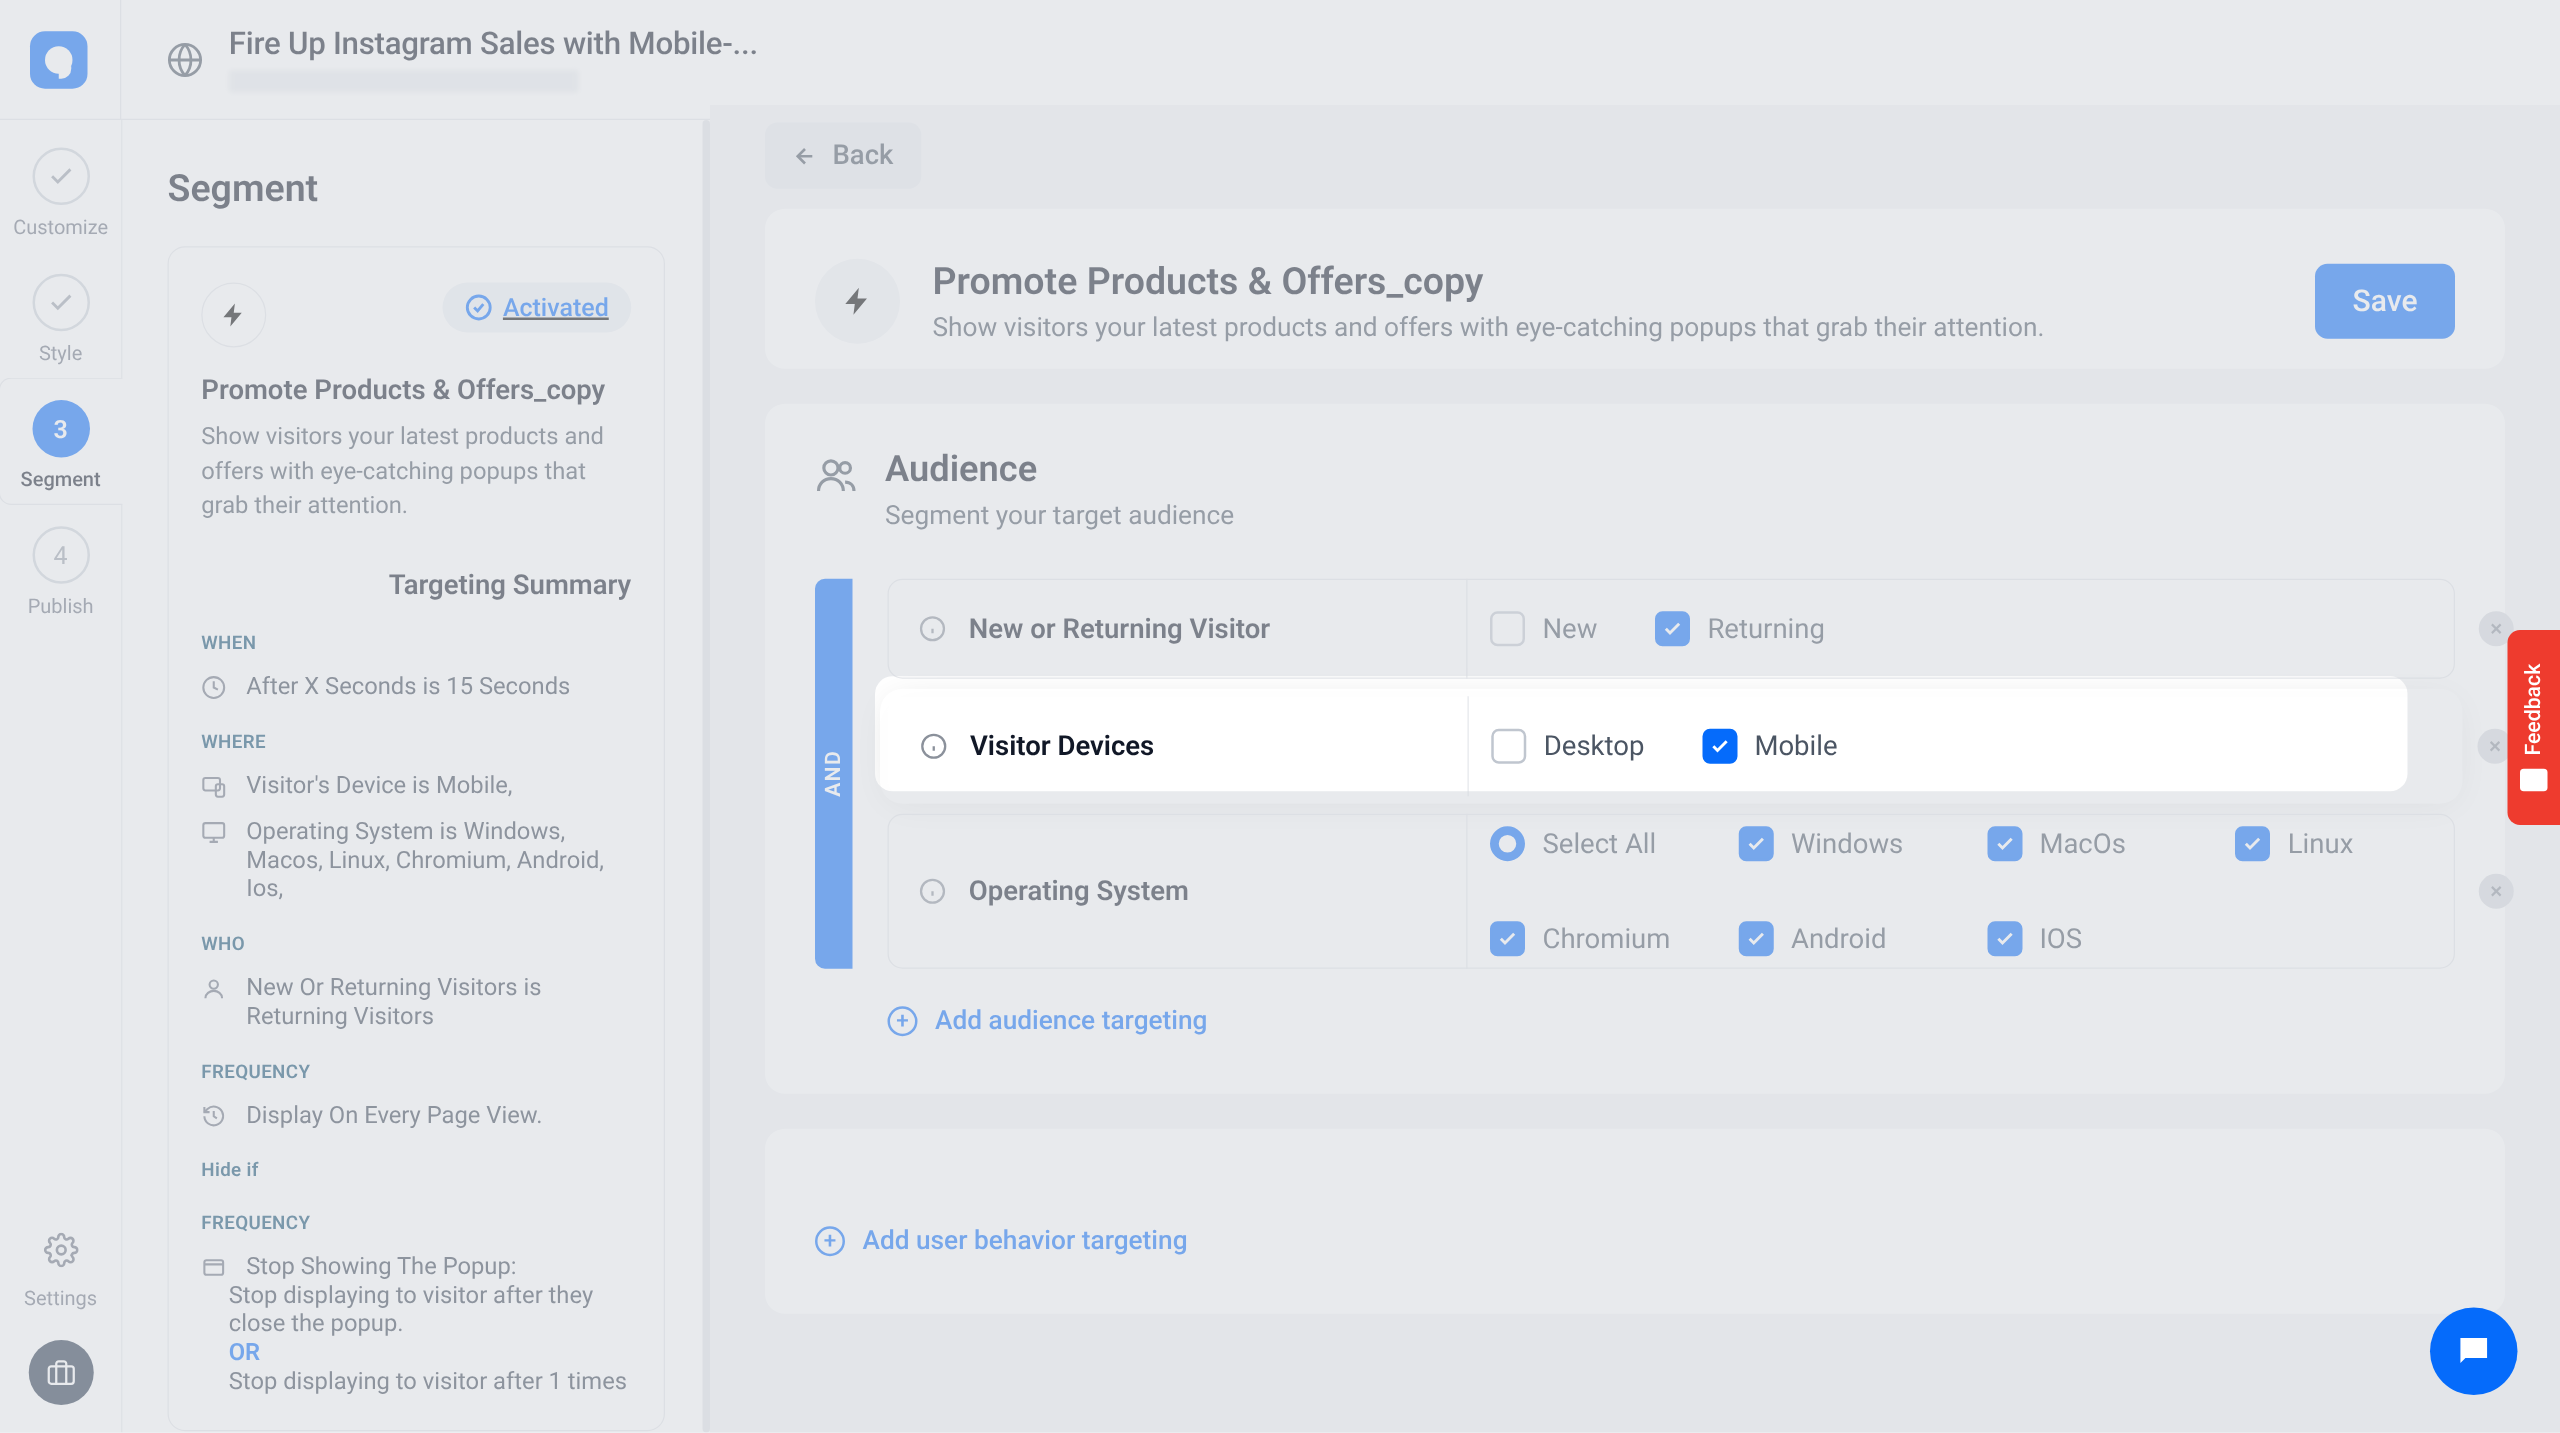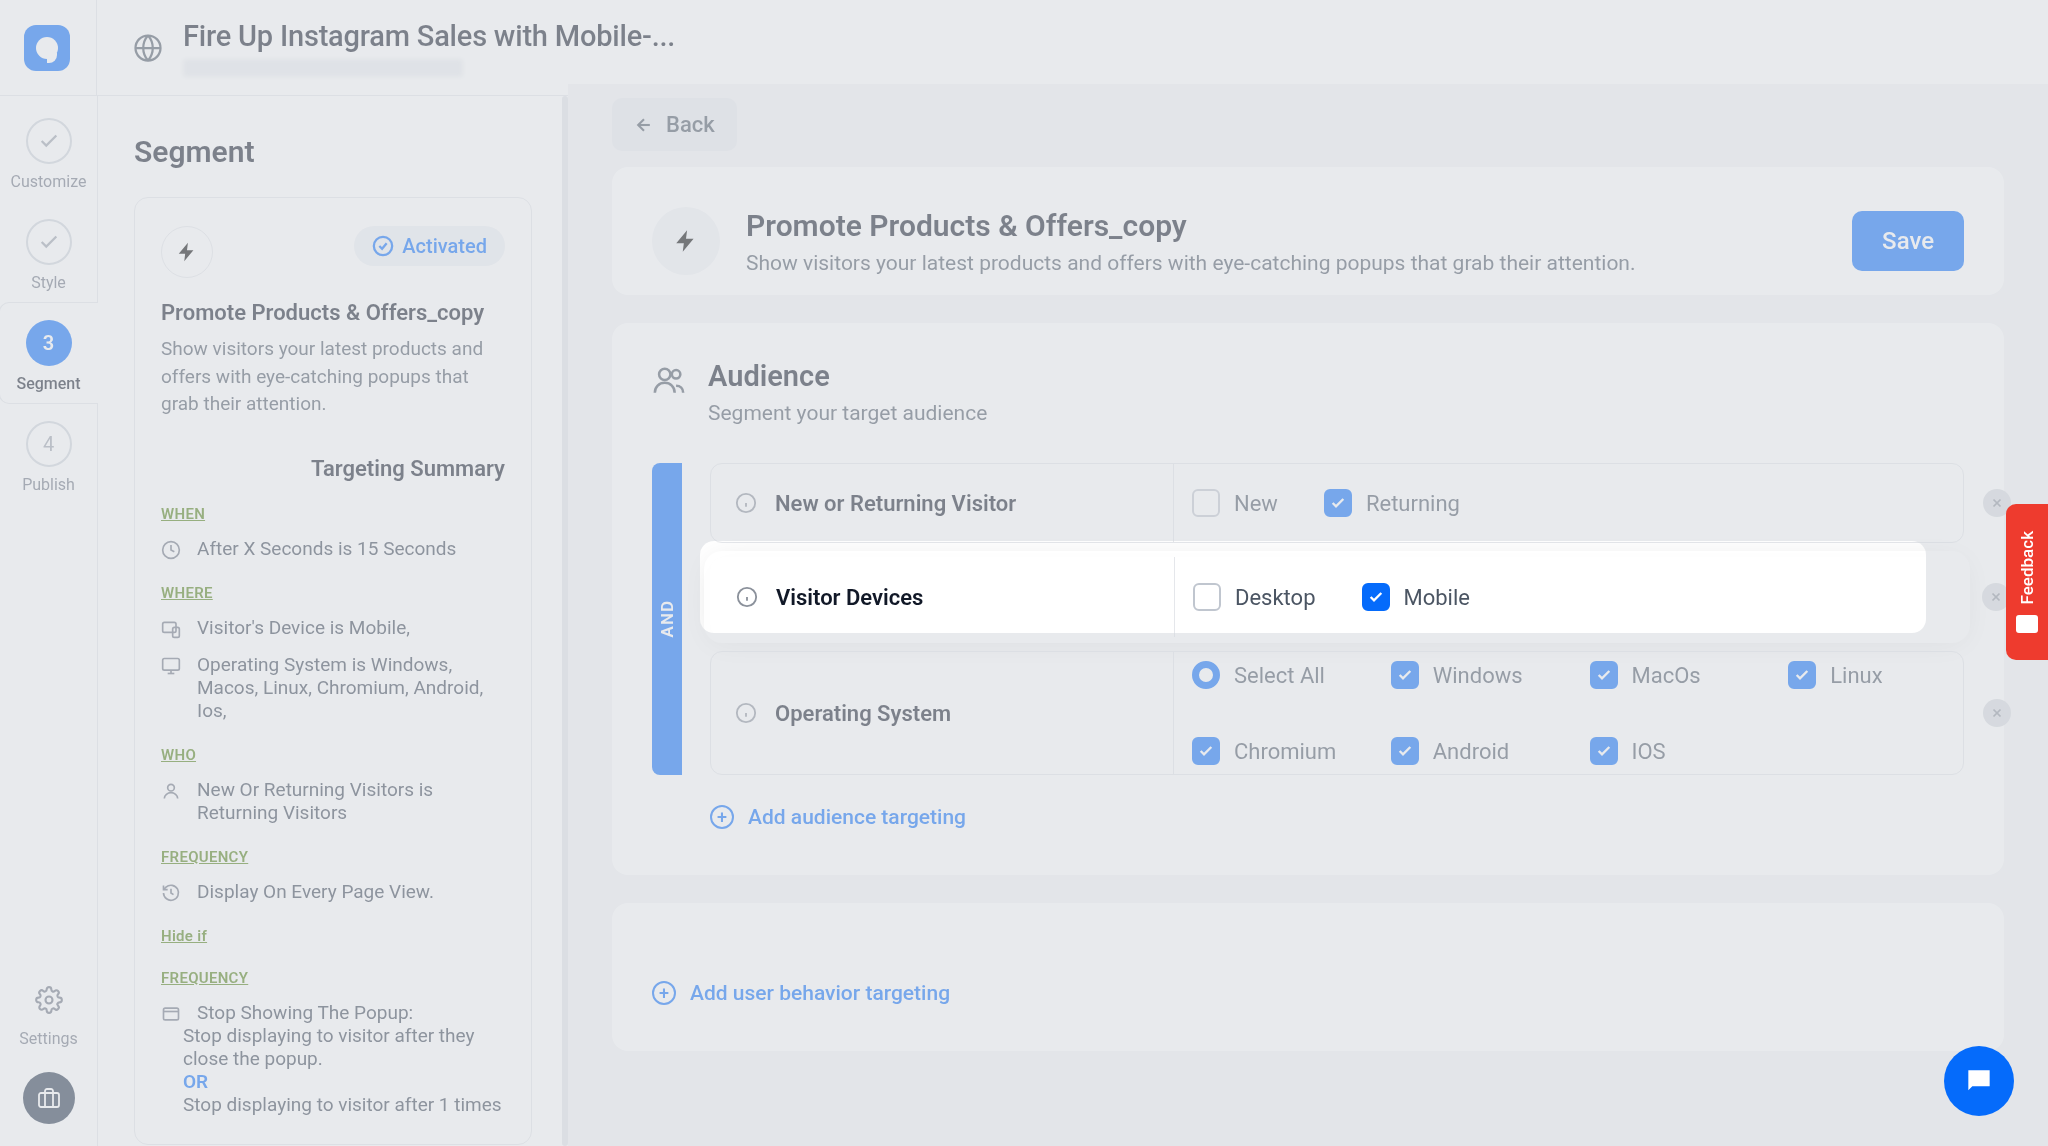--- a/index.html
+++ b/index.html
@@ -19,21 +19,21 @@
     position: absolute; left: 0; top: 0; width: 2048px; height: 96px;
     background: var(--panel); border-bottom: 1px solid var(--border);
     display: flex; align-items: center;
   }
   .topbar .logo { width: 46px; height: 46px; border-radius: 12px; background: var(--blue); margin-left: 24px; position: relative; }
   .topbar .logo::after { content:""; position:absolute; width:22px;height:22px;border-radius:50%;background:#fff;left:12px;top:12px;}
   .topbar .logo::before { content:""; position:absolute; width:10px;height:10px;background:#fff;left:23px;top:28px;border-radius:0 0 8px 0;}
   .topbar .divider { width:1px; height:96px; background:var(--border); margin-left:26px; }
   .topbar .globe { margin-left:36px; color:#4b5563; }
   .topbar .titleblock { margin-left:20px; }
-  .topbar .title { font-size:29px; font-weight:500; color:#111827; letter-spacing:-0.2px;}
+  .topbar .title { font-size:25px; font-weight:500; color:#111827; letter-spacing:-0.2px;}
   .topbar .subtitle { width:280px; height:18px; background:#eceef1; margin-top:6px; border-radius:3px; filter: blur(2px);}
 
   
   .rail {
     position:absolute; left:0; top:96px; width:98px; height:1050px;
     background:var(--panel); border-right:1px solid var(--border);
     padding-top:22px; display:flex; flex-direction:column; align-items:center;
   }
   .rail .step { width:98px; display:flex; flex-direction:column; align-items:center; margin-bottom:28px; position:relative;}
   .rail .step .circ { width:46px;height:46px;border-radius:50%;border:2px solid #cfd4db;background:#fff;display:flex;align-items:center;justify-content:center;color:#9aa1ab;font-size:20px;}
@@ -50,28 +50,28 @@
   .rail .briefcase { width:52px;height:52px;border-radius:50%;background:#24344a;display:flex;align-items:center;justify-content:center;margin-bottom:22px;}
   .rail .briefcase svg{color:#fff;}
 
   
   .segpanel {
     position:absolute; left:98px; top:96px; width:470px; height:1050px;
     background:var(--panel); padding:38px 36px 0 36px; overflow:hidden;
   }
   .segpanel h1 { font-size:30px; font-weight:600; color:#111827; margin-bottom:28px;}
   .card { border:1px solid var(--border); border-radius:14px; padding:28px 26px; }
-  .card .toprow { display:flex; align-items:flex-start; justify-content:space-between; }
+  .card .toprow { display:flex; align-items:flex-start; justify-content:space-between;text-decoration:underline; }
   .bolt { width:52px;height:52px;border-radius:50%;border:1px solid var(--border);display:flex;align-items:center;justify-content:center;}
   .pill { display:flex;align-items:center;gap:8px;background:#eef1f5;border-radius:22px;padding:8px 18px;color:var(--blue);font-size:20px;font-weight:500;}
   .card h2 { font-size:22px;font-weight:600;margin-top:22px;color:#111827;}
   .card .desc { font-size:19px;line-height:1.45;color:#4b5563;margin-top:10px;}
   .summaryhdr { font-size:22px;font-weight:600;margin-top:38px;color:#111827;text-align:right;}
   .grp { margin-top:24px; }
-  .grp .lblsm { font-size:15px;font-weight:600;color:#4d7c0f;letter-spacing:0.3px;text-transform:uppercase;text-decoration:underline;}
+  .grp .lblsm { font-size:15px;font-weight:600;color:#0c4a6e;letter-spacing:0.3px;text-transform:uppercase;}
   .line { display:flex;gap:14px;margin-top:14px;font-size:19px;color:#374151;}
   .line .ic { flex:0 0 22px; color:#6b7280; padding-top:3px;}
   .line .or { color:var(--blue); font-weight:600;}
 
   
   .main {
     position:absolute; left:568px; top:84px; width:1480px; height:1050px;
     background:var(--bg); padding:0 44px 0 44px;
   }
   .backbtn { display:inline-flex;align-items:center;gap:12px;background:#e9ebef;border-radius:10px;padding:14px 22px;color:#4b5563;font-size:22px;font-weight:500;margin-top:14px;}

